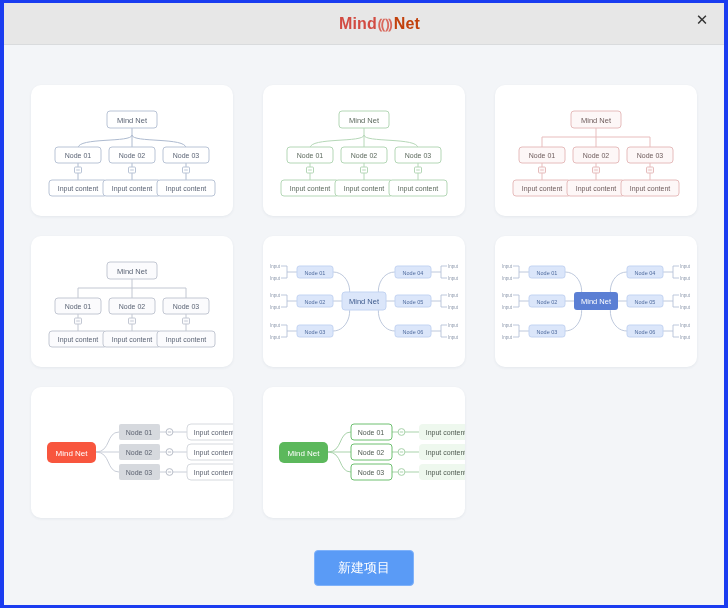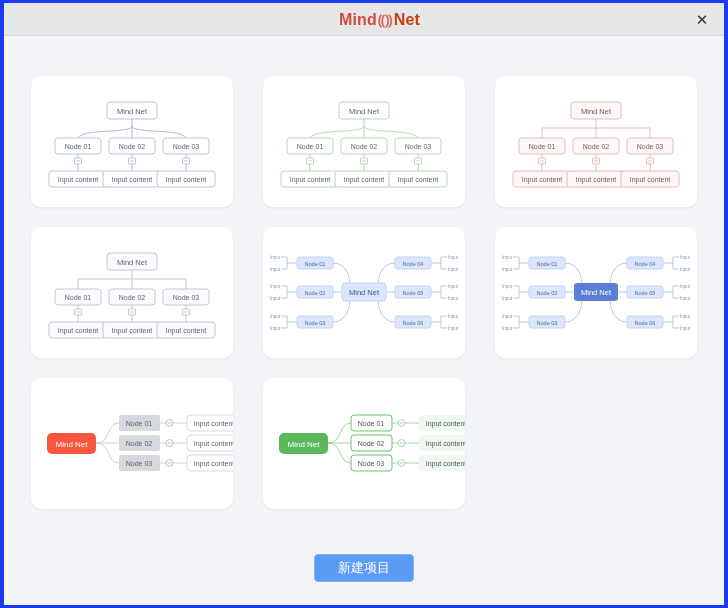--- a/index.html
+++ b/index.html
@@ -12,21 +12,21 @@
   .window {
     position: absolute;
     left: 4px; top: 3px;
     width: 720px; height: 602px;
     background: #f3f5f8;
     display: flex; flex-direction: column;
     overflow: hidden;
   }
   
   .titlebar {
-    height: 33px; min-height: 33px;
+    height: 42px; min-height: 33px;
     background: #e7e7e7;
     border-bottom: 1px solid #d9dbdd;
     display: flex; align-items: center; justify-content: center;
     position: relative;
     padding-left: 31px;
   }
   .logo {
     font-size: 16px; font-weight: bold;
     letter-spacing: .2px;
     display: flex; align-items: baseline; gap: 0px;
@@ -65,21 +65,21 @@
     overflow: hidden;
   }
   .card svg { display: block; width: 100%; height: 100%; }
 
   
   .footer {
     height: 74px; min-height: 74px;
     display: flex; align-items: center; justify-content: center;
   }
   .new-btn {
-    width: 100px; height: 28px;
+    width: 100px; height: 36px;
     background: #5a9bf6;
     border: 1px solid #7fb2fa;
     border-radius: 4px;
     color: #ffffff;
     font-size: 13px;
     font-family: "Liberation Sans", "DejaVu Sans", sans-serif;
     cursor: pointer;
     display: flex; align-items: center; justify-content: center;
   }
 

